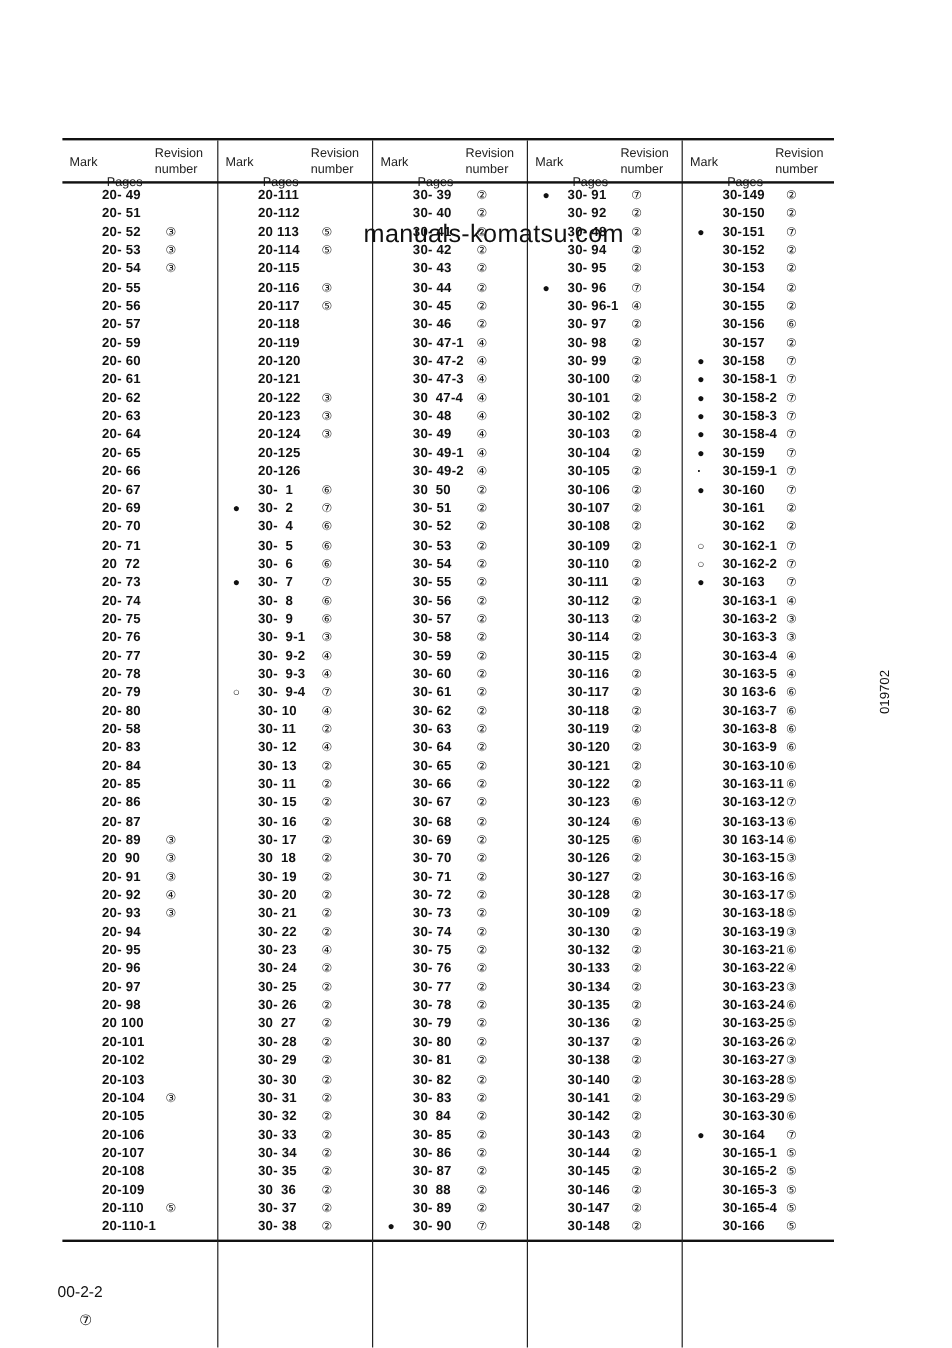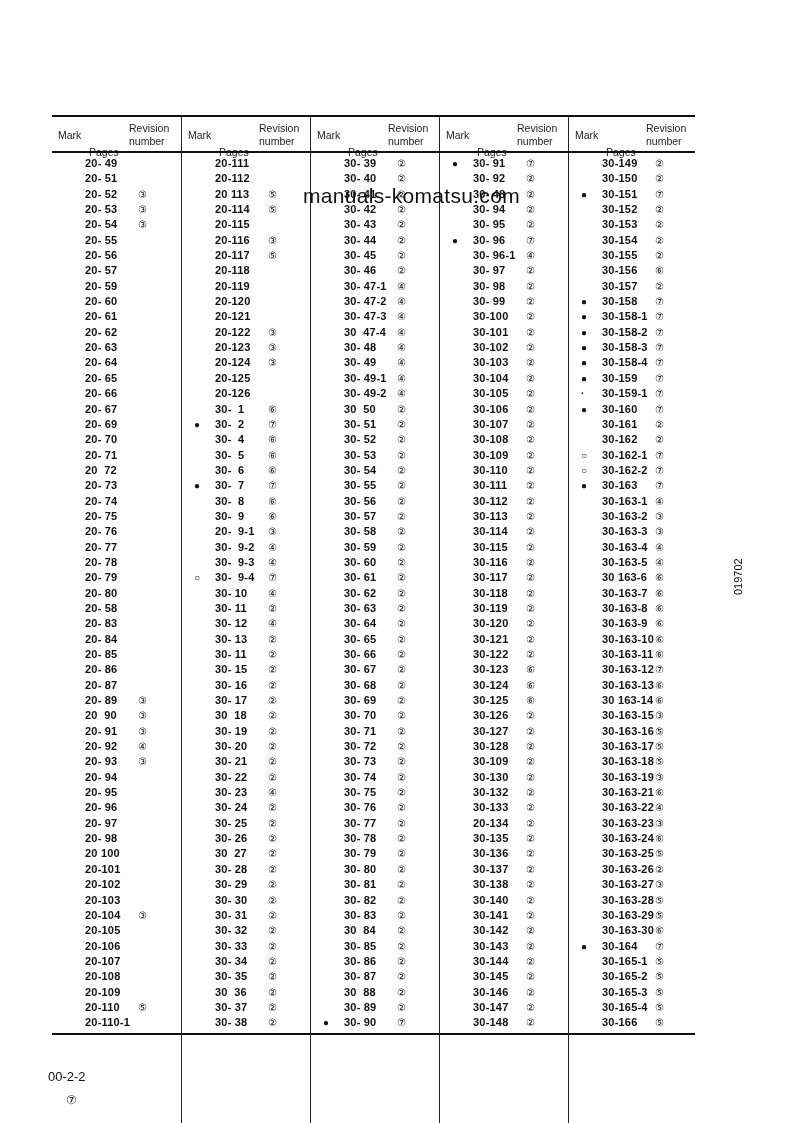--- a/index.html
+++ b/index.html
@@ -444,21 +444,21 @@
           <span class="p">30-  8</span>
           <span class="r">⑥</span>
         </div>
         <div class="row">
           <span class="m"></span>
           <span class="p">30-  9</span>
           <span class="r">⑥</span>
         </div>
         <div class="row">
           <span class="m"></span>
-          <span class="p">20-  9-1</span>
+          <span class="p">30-  9-1</span>
           <span class="r">③</span>
         </div>
         <div class="row">
           <span class="m"></span>
           <span class="p">30-  9-2</span>
           <span class="r">④</span>
         </div>
         <div class="row">
           <span class="m"></span>
           <span class="p">30-  9-3</span>
@@ -1127,21 +1127,21 @@
           <span class="p">30-132</span>
           <span class="r">②</span>
         </div>
         <div class="row">
           <span class="m"></span>
           <span class="p">30-133</span>
           <span class="r">②</span>
         </div>
         <div class="row">
           <span class="m"></span>
-          <span class="p">20-134</span>
+          <span class="p">30-134</span>
           <span class="r">②</span>
         </div>
         <div class="row">
           <span class="m"></span>
           <span class="p">30-135</span>
           <span class="r">②</span>
         </div>
         <div class="row">
           <span class="m"></span>
           <span class="p">30-136</span>

